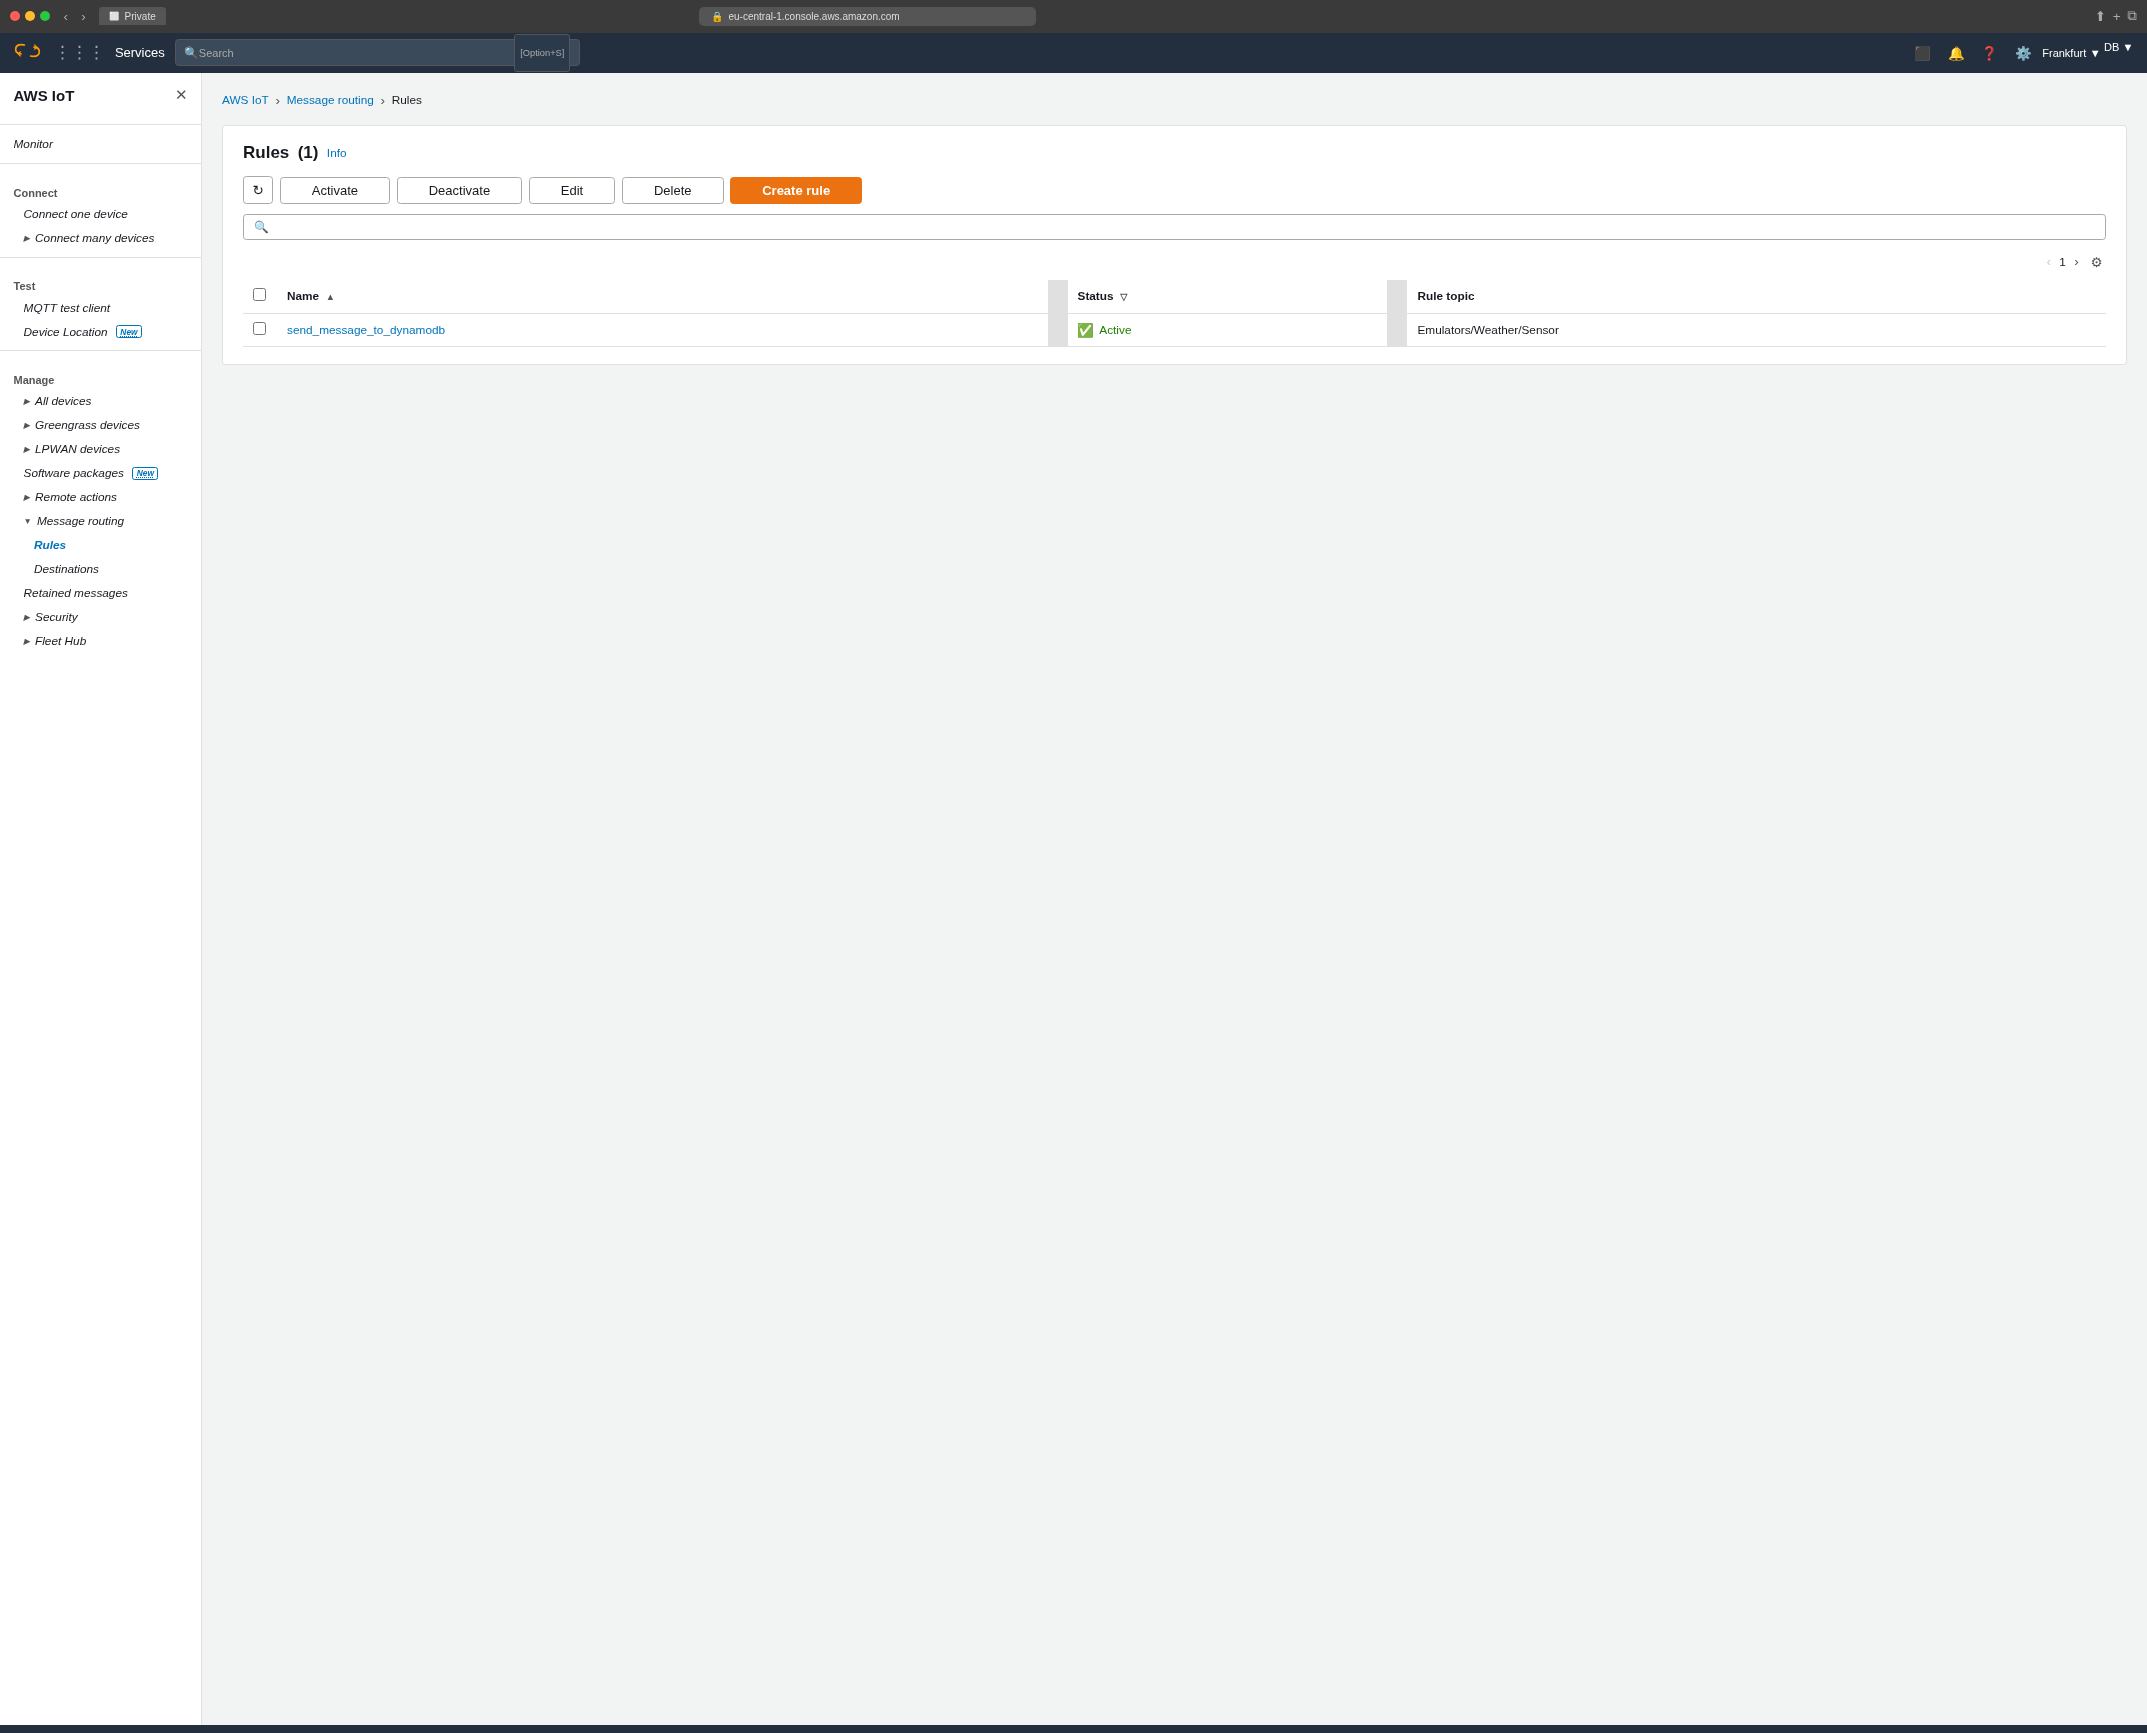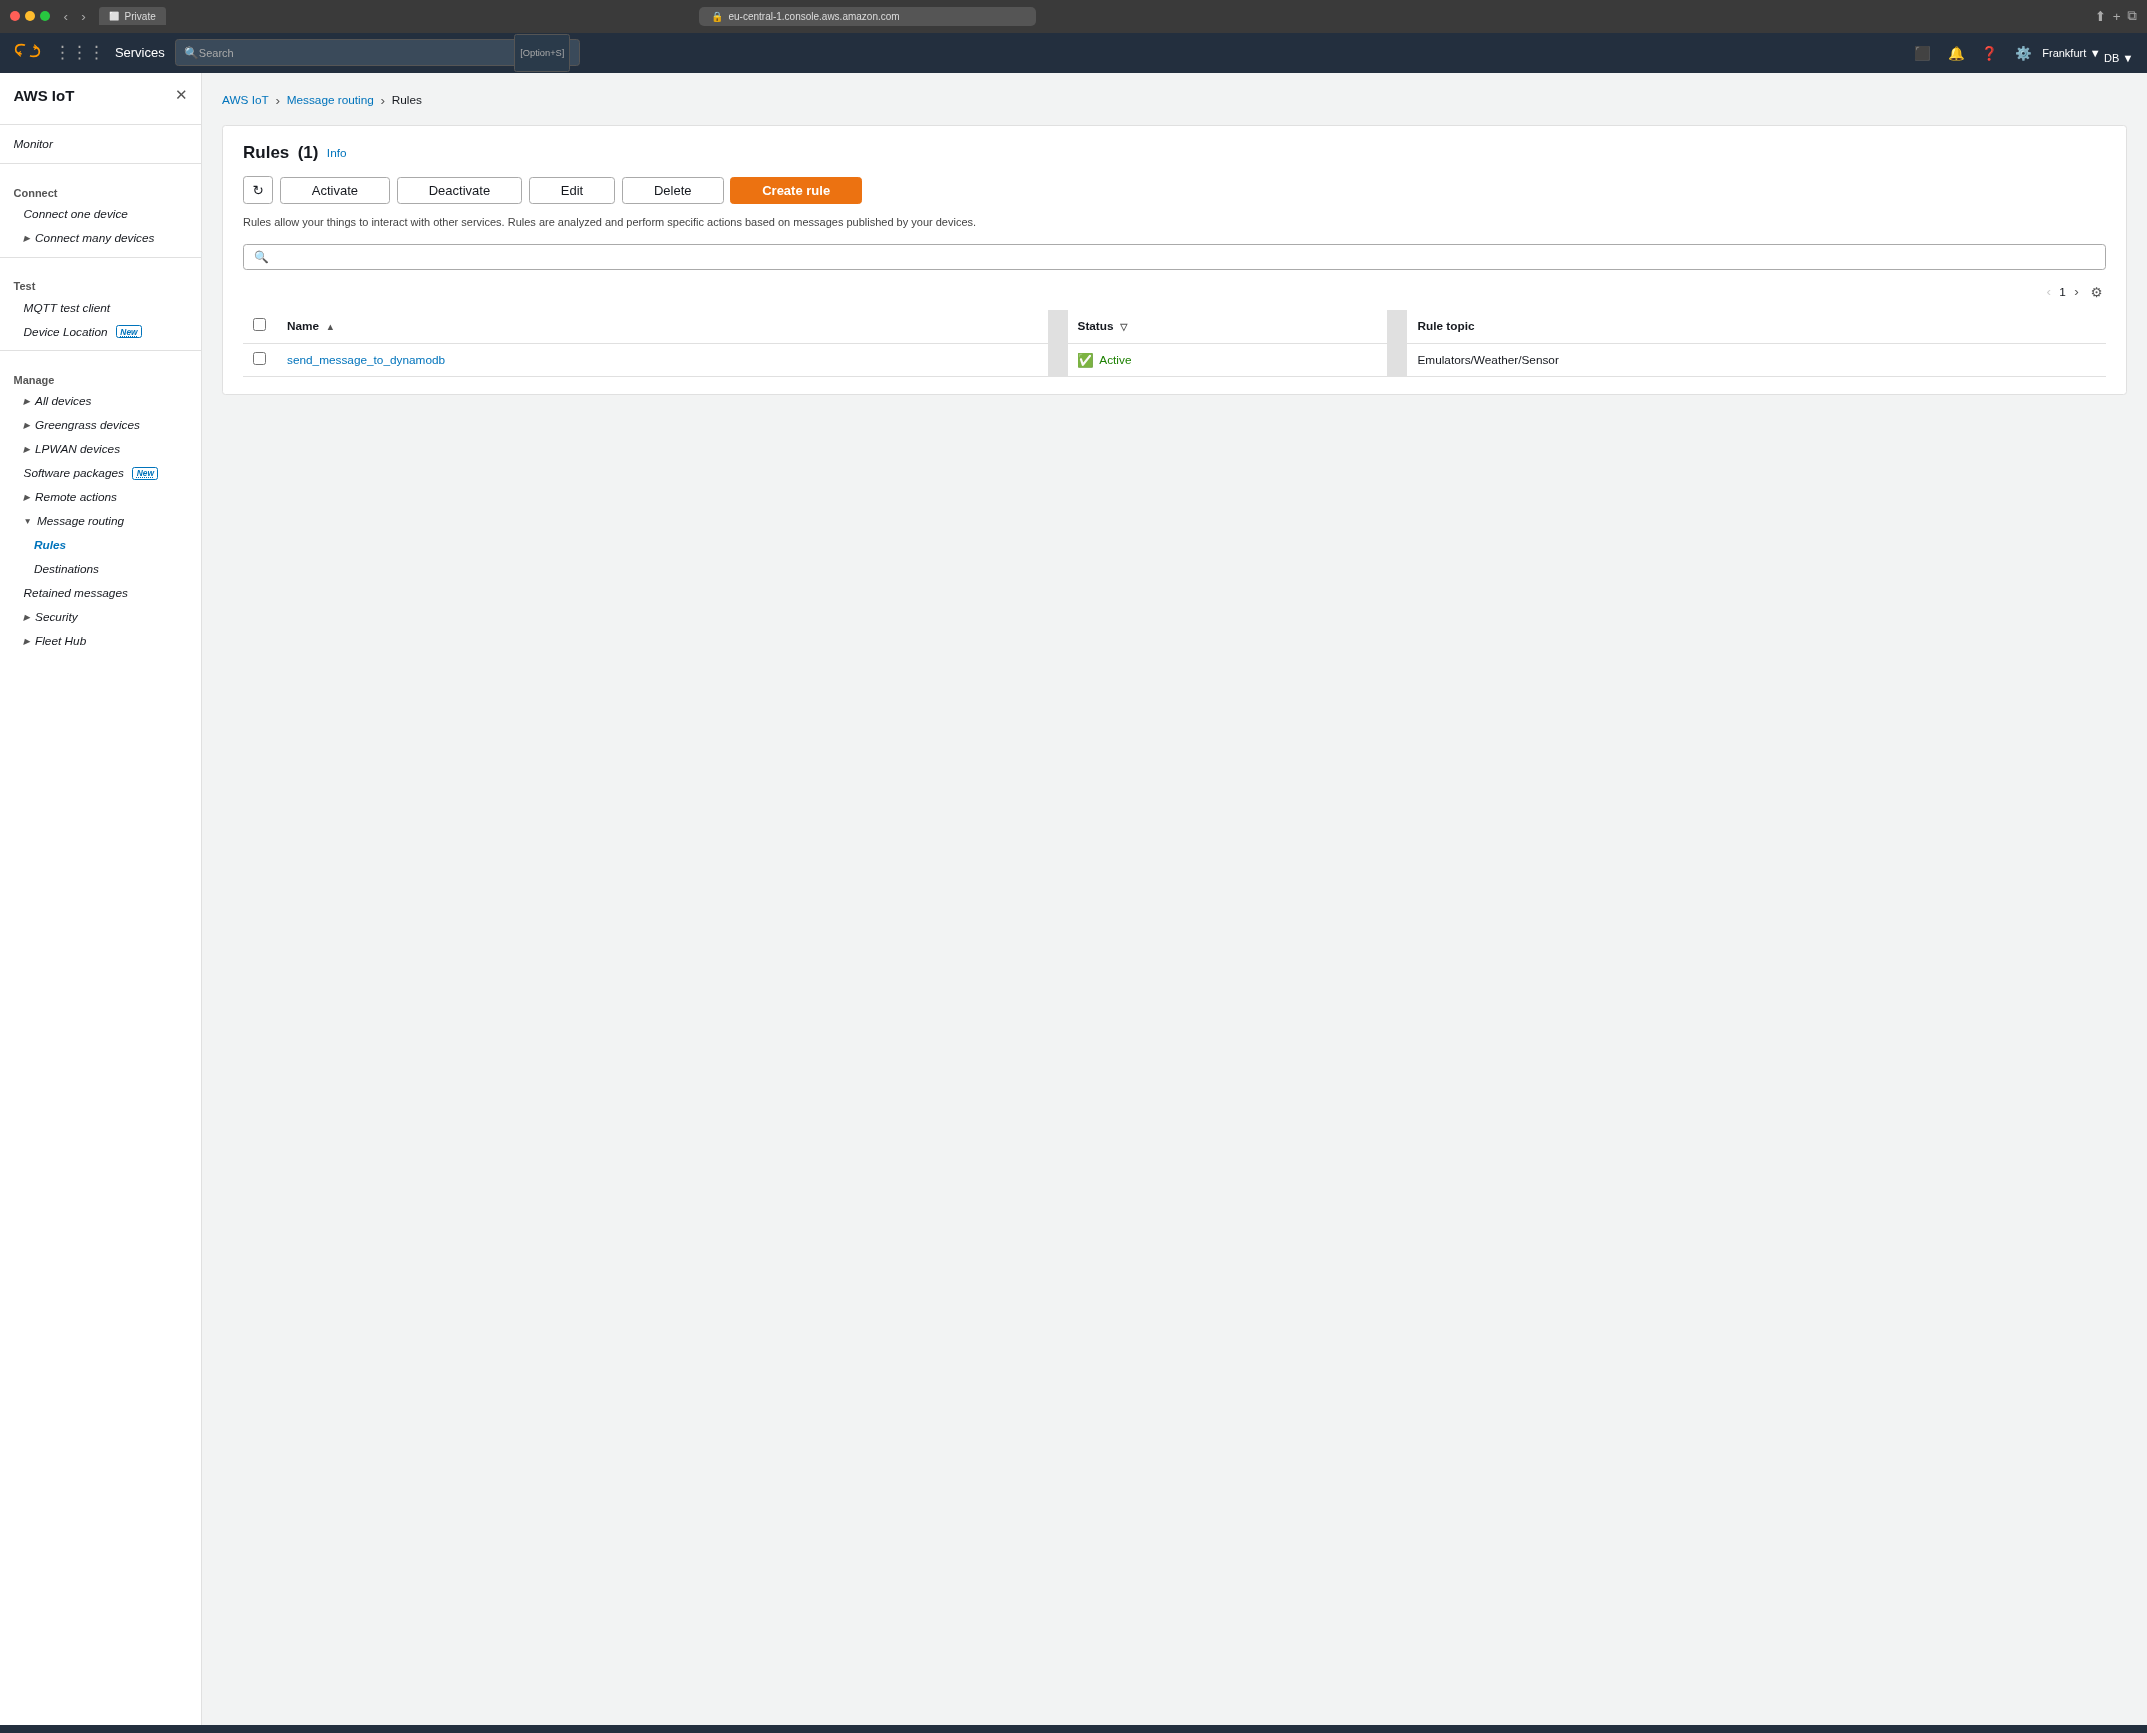--- a/index.html
+++ b/index.html
@@ -60,21 +60,21 @@
       align-items: center;
       padding: 0 8.4px;
       height: 27px;
     }
     .nav-search input { background: none; border: none; color: #ddd; font-size: 11px; width: 100%; outline: none; }
     .nav-search input::placeholder { color: #aaa; }
     .nav-shortcut { color: #aaa; font-size: 9.3px; background: #2a3a4a; border: 0.8px solid #555; border-radius: 2.5px; padding: 13px 5px; }
     .nav-icons { display: flex; gap: 3.4px; margin-left: auto; }
     .nav-icon-btn { color: #ddd; background: none; border: none; cursor: pointer; font-size: 13.5px; padding: 3.4px 6.7px; border-radius: 3.4px; }
     .nav-region { color: #fff; background: none; border: none; cursor: pointer; font-size: 11px; display: flex; align-items: center; gap: 3.4px; }
-    .nav-user { color: #fff; background: none; border: none; cursor: pointer; font-size: 11px; display: flex; align-items: flex-end; gap: 3.4px; }
+    .nav-user { color: #fff; background: none; border: none; cursor: pointer; font-size: 11px; display: flex; align-items: flex-start; gap: 3.4px; }
 
     
     .app-layout { display: flex; height: calc(100vh - 81px); }
 
     
     .sidebar {
       width: 202px;
       min-width: 202px;
       background: #fff;
       border-right: 0.8px solid #e0e0e0;
@@ -433,21 +433,20 @@
 
       <div class="toolbar">
         <button class="btn btn-refresh">↻</button>
         <button class="btn btn-default">Activate</button>
         <button class="btn btn-default">Deactivate</button>
         <button class="btn btn-default">Edit</button>
         <button class="btn btn-default">Delete</button>
         <button class="btn btn-primary">Create rule</button>
       </div>
 
-      <p class="desc-text">Rules allow your things to interact with other services. Rules are analyzed and perform specific actions based on messages published by your devices.</p>
 
       <div class="search-bar">
         <span class="search-icon">🔍</span>
       </div>
 
       <div class="pagination">
         <button class="page-btn" disabled="">‹</button>
         <span class="page-num">1</span>
         <button class="page-btn">›</button>
         <button class="settings-btn">⚙</button>

